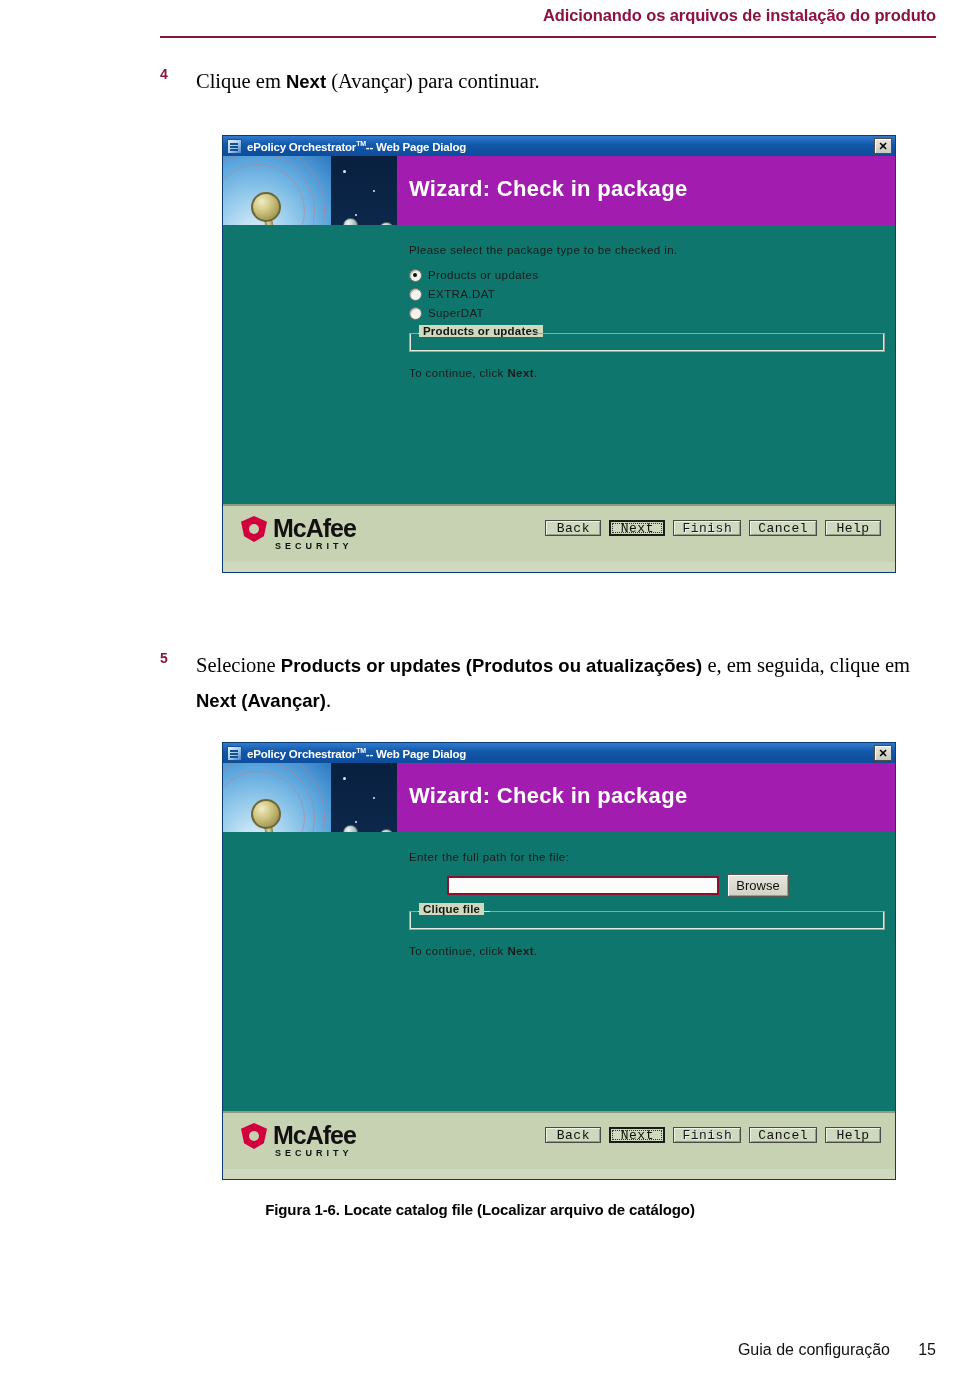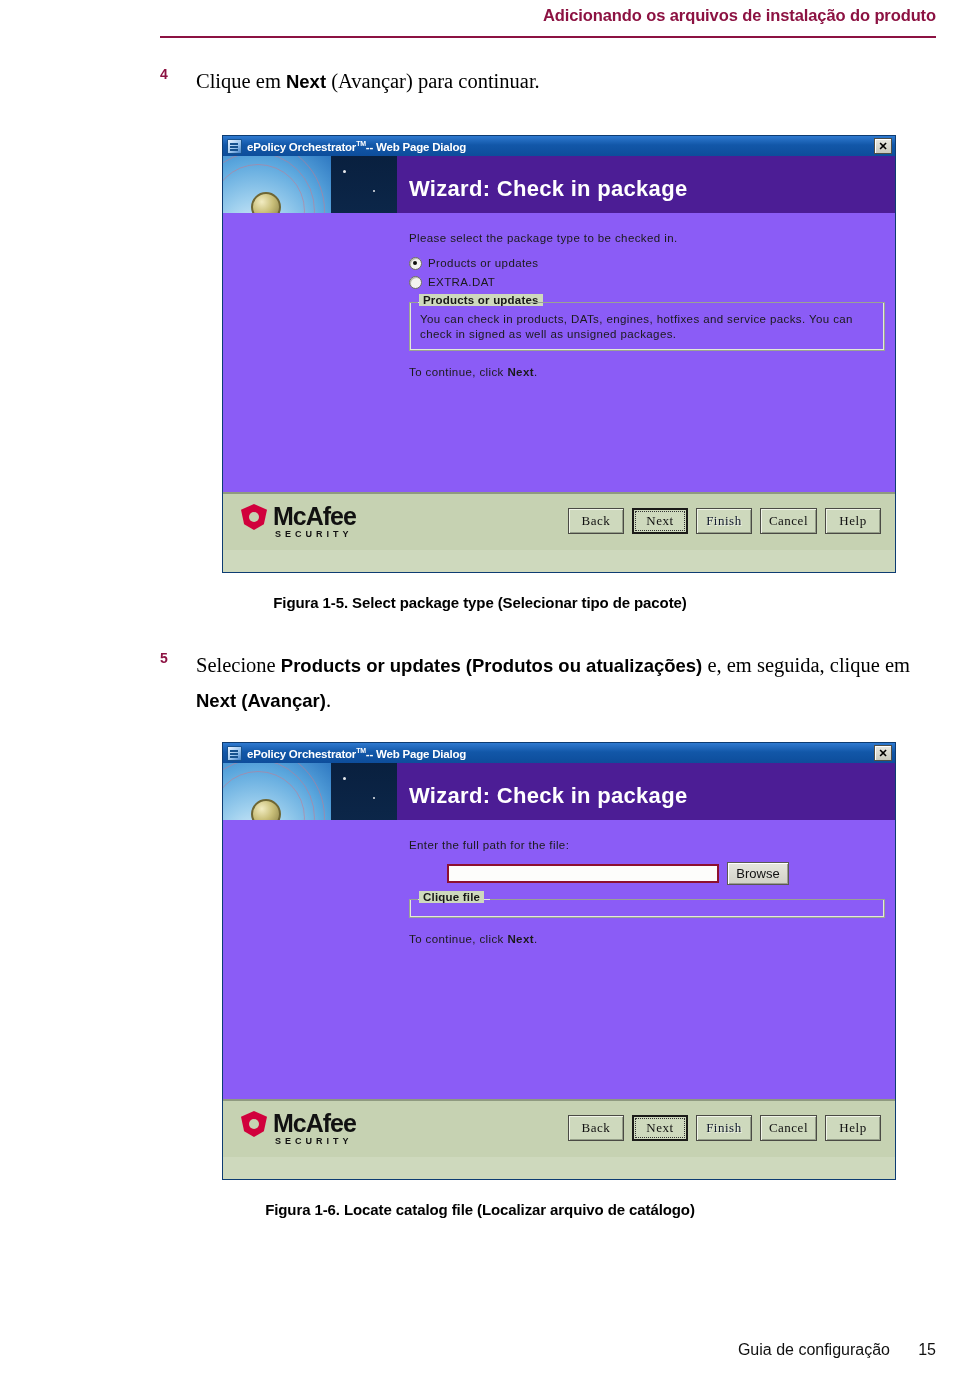--- a/index.html
+++ b/index.html
@@ -56,21 +56,21 @@
   .tb-title sup{font-size:7px;vertical-align:super;}
   .tb-close{
     position:absolute;right:3px;top:2px;width:16px;height:14px;
     background:linear-gradient(180deg,#e9e9e2 0%,#c9c9bd 100%);
     border:1px solid #4e4e46;box-shadow:inset 1px 1px 0 #fff;
     display:flex;align-items:center;justify-content:center;
     font-family:"Liberation Sans",sans-serif;font-weight:bold;font-size:11px;color:#000;line-height:1;
   }
 
   
-  .dlg-banner{position:relative;height:57px;background:#4c1d95;overflow:hidden;}
+  .dlg-banner{position:relative;height:69px;background:#a21caf;overflow:hidden;}
   .banner-head{
     position:absolute;left:186px;top:20px;
     font-family:"Liberation Sans",sans-serif;font-weight:bold;font-size:22px;color:#fff;
     letter-spacing:0.3px;white-space:nowrap;
   }
 
   
   .art{position:absolute;left:0;top:0;width:174px;height:352px;overflow:hidden;background:#0c2a52;}
   .art .sky{position:absolute;left:0;top:0;width:108px;height:186px;
     background:radial-gradient(circle at 30% 42%,#dff0fb 0%,#9fd0ee 26%,#5aa6dd 56%,#2f79c2 82%,#1d5aa4 100%);}
@@ -81,21 +81,21 @@
   .art .rivet{position:absolute;width:13px;height:13px;border-radius:50%;
     background:radial-gradient(circle at 33% 30%,#f2f6f7 0%,#b5c6c8 45%,#6f8183 100%);
     border:1px solid #5d6f71;}
   .art .lever-arm{position:absolute;left:41px;top:46px;width:8px;height:34px;
     background:linear-gradient(90deg,#8e8347 0%,#ddd49c 45%,#8b8045 100%);transform:rotate(-12deg);}
   .art .lever-knob{position:absolute;left:28px;top:36px;width:26px;height:26px;border-radius:50%;
     background:radial-gradient(circle at 34% 30%,#f2ecc2 0%,#c9bf79 45%,#837a40 100%);
     border:2px solid #6e6634;}
 
   
-  .dlg-body{position:relative;height:279px;background:#8b5cf6;}
+  .dlg-body{position:relative;height:279px;background:#0f766e;}
   .dlg-content{position:absolute;left:186px;top:0;right:8px;}
   .d-text{
     font-family:"Liberation Sans",sans-serif;font-size:11.5px;color:#1a1a1a;
     letter-spacing:.4px;line-height:15px;
   }
   .d-text b{font-weight:bold;}
   .radio-row{display:flex;align-items:center;margin-top:4px;}
   .radio{
     width:11px;height:11px;border-radius:50%;flex:0 0 auto;margin-right:6px;
     background:#f4f4ef;border:1px solid #6d6d64;box-shadow:inset 1px 1px 0 #b9b9ae;position:relative;
@@ -145,25 +145,25 @@
   .mc-word{
     position:absolute;left:32px;top:0;font-family:"Liberation Sans",sans-serif;
     font-weight:bold;font-size:25px;color:#111;letter-spacing:-1px;line-height:28px;
   }
   .mc-sec{
     position:absolute;left:34px;top:27px;font-family:"Liberation Sans",sans-serif;
     font-weight:bold;font-size:9px;color:#111;letter-spacing:4px;
   }
   .btnrow{position:absolute;right:14px;top:14px;display:flex;gap:8px;}
   .wbtn{
-    min-width:56px;height:26px;box-sizing:border-box;padding:0 8px;
+    min-width:56px;height:16px;box-sizing:border-box;padding:0 8px;
     background:#ced9bd;border:1px solid #4a4a44;
     box-shadow:inset 1px 1px 0 #f0f4e8,inset -1px -1px 0 #959e89;
     display:flex;align-items:center;justify-content:center;
-    font-family:Liberation Serif, serif;font-size:13px;color:#111;letter-spacing:.5px;
+    font-family:Liberation Mono, monospace;font-size:13px;color:#111;letter-spacing:.5px;
   }
   .wbtn.focus{border:2px solid #1b1b18;box-shadow:none;outline:1px dotted #333;outline-offset:-4px;}
   .wbtn.disabled{color:#0f172a;text-shadow:1px 1px 0 #eef2e6;}
 
   
   .cap{
     position:absolute;width:100%;text-align:center;
     font-family:"Liberation Sans",sans-serif;font-weight:bold;font-size:15px;color:#000;
     letter-spacing:-0.1px;
   }
@@ -228,26 +228,29 @@
 
         <div style="margin-top:10px;">
           <div class="radio-row">
             <span class="radio on"></span>
             <span class="d-text">Products or updates</span>
           </div>
           <div class="radio-row">
             <span class="radio"></span>
             <span class="d-text">EXTRA.DAT</span>
           </div>
+          <div class="radio-row">
+            <span class="radio"></span>
+            <span class="d-text">SuperDAT</span>
+          </div>
         </div>
 
         <div class="fset" style="width:456px;">
           <span class="fset-lg">Products or updates</span>
           <span class="fset-top-right" style="left:118px;right:0;"></span>
-          <div class="d-text">You can check in products, DATs, engines, hotfixes and service packs. You can check in signed as well as unsigned packages.</div>
         </div>
 
         <div class="d-text" style="margin-top:14px;">
           To continue, click <b>Next</b>.
         </div>
       </div>
     </div>
 
     <div class="dlg-foot">
       <div class="mcafee">
@@ -258,21 +261,20 @@
       <div class="btnrow">
         <div class="wbtn">Back</div>
         <div class="wbtn focus">Next</div>
         <div class="wbtn disabled">Finish</div>
         <div class="wbtn">Cancel</div>
         <div class="wbtn">Help</div>
       </div>
     </div>
   </div>
 
-  <div class="cap" style="top:594px;">Figura 1-5. Select package type (Selecionar tipo de pacote)</div>
 
   <div class="step" style="left:160px;top:650px;width:790px;">
     <div class="step-num">5</div>
     <div class="step-text" style="width:756px;"><span>Selecione </span><b>Products or updates (Produtos ou atualizações)</b><span> e, em seguida, clique em </span><b>Next (Avançar)</b><span>.</span></div>
   </div>
 
   <div class="dlg" id="dlg2" style="left:222px;top:742px;width:674px;height:438px;">
     <div class="dlg-tb">
       <span class="tb-ico"></span>
       <span class="tb-title"><span>ePolicy Orchestrator</span><sup>TM</sup><span>-- Web Page Dialog</span></span>

